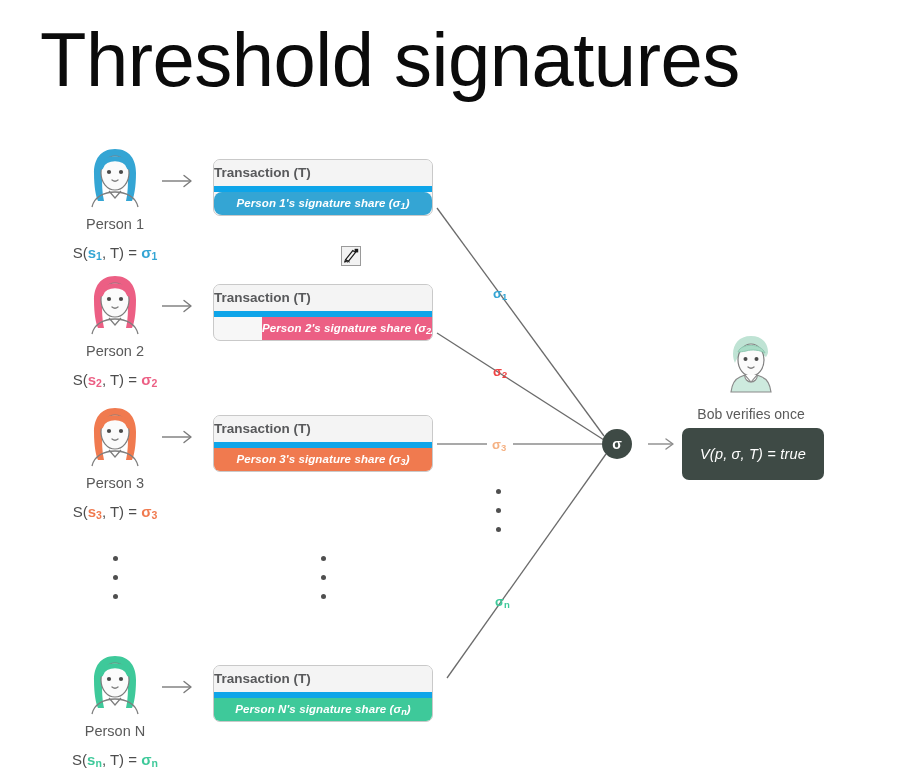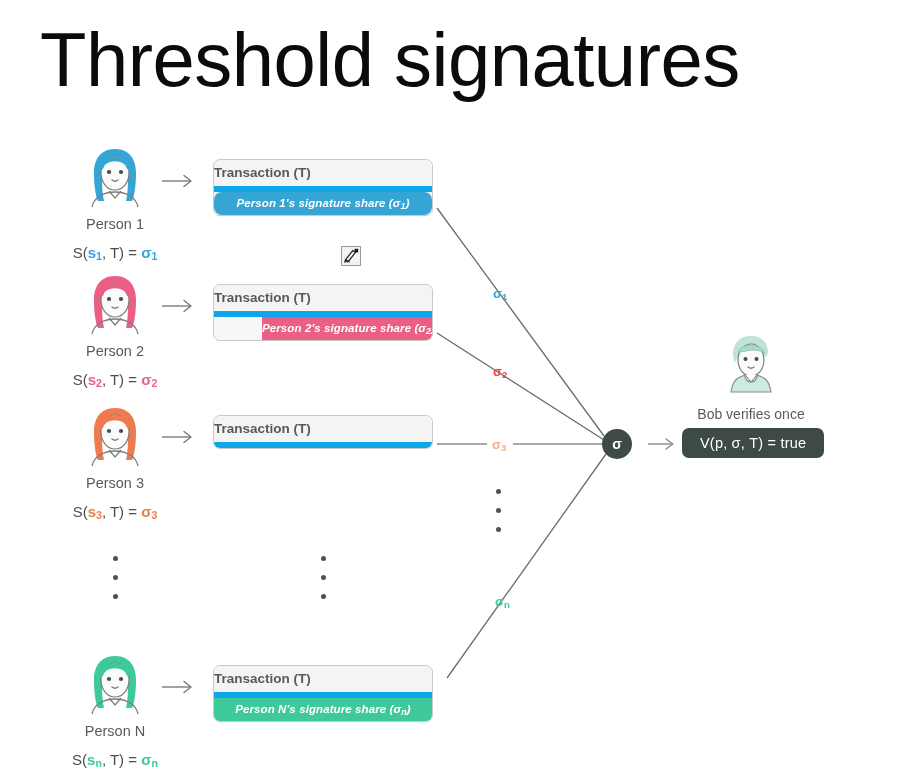--- a/index.html
+++ b/index.html
@@ -151,31 +151,32 @@
     font-weight: 700;
     display: flex;
     align-items: center;
     justify-content: center;
     line-height: 1;
   }
 
   
   #verify-box {
     position: absolute;
-    height: 30px;
-    padding: 0 18px;
+    height: 20px;
+    padding: 16px 18px;
     border-radius: 7px;
     background: #3e4a45;
     color: #ffffff;
     font-size: 14.5px;
     display: flex;
     align-items: center;
     justify-content: center;
     white-space: nowrap;
     letter-spacing: 0.2px;
+    font-style: italic;
   }
 
   
   #bob {
     position: absolute;
     width: 140px;
     text-align: center;
   }
   #bob .bob-art { width: 74px; height: 72px; margin: 0 auto; }
   #bob .bob-label {
@@ -341,20 +342,23 @@
 
   <div class="flow-arrow" style="left:160px; top:428px;">
     <svg viewBox="0 0 36 18" width="36" height="18">
       <line x1="2" y1="9" x2="30" y2="9" stroke="#7a7a7a" stroke-width="1.4"></line>
       <polyline points="24,3.5 31,9 24,14.5" fill="none" stroke="#7a7a7a" stroke-width="1.4" stroke-linecap="round" stroke-linejoin="round"></polyline>
     </svg>
   </div>
 
   <div class="tx-card" style="left:213px; top:415px; border-color:#c9c9c9;">
     <div class="tx-head">Transaction (T)</div>
+    <div class="tx-band" style="background:#f07a4f;">
+      <span>Person 3's signature share (σ</span><span class="sub">3</span><span>)</span>
+    </div>
   </div>
 
   <div class="sigma-label" style="left:492px; top:437px; color:#f5b183;">
     <span>σ</span><span class="sub">3</span>
   </div>
 
   <div class="vdots" style="left:113px; top:556px;">
       <i></i>
       <i></i>
       <i></i>

